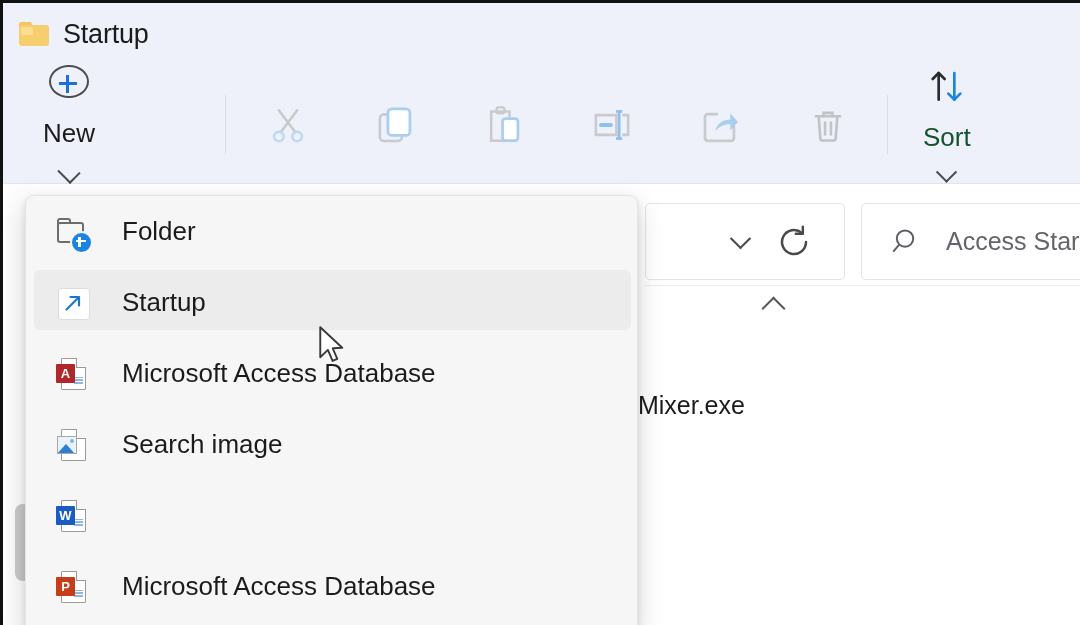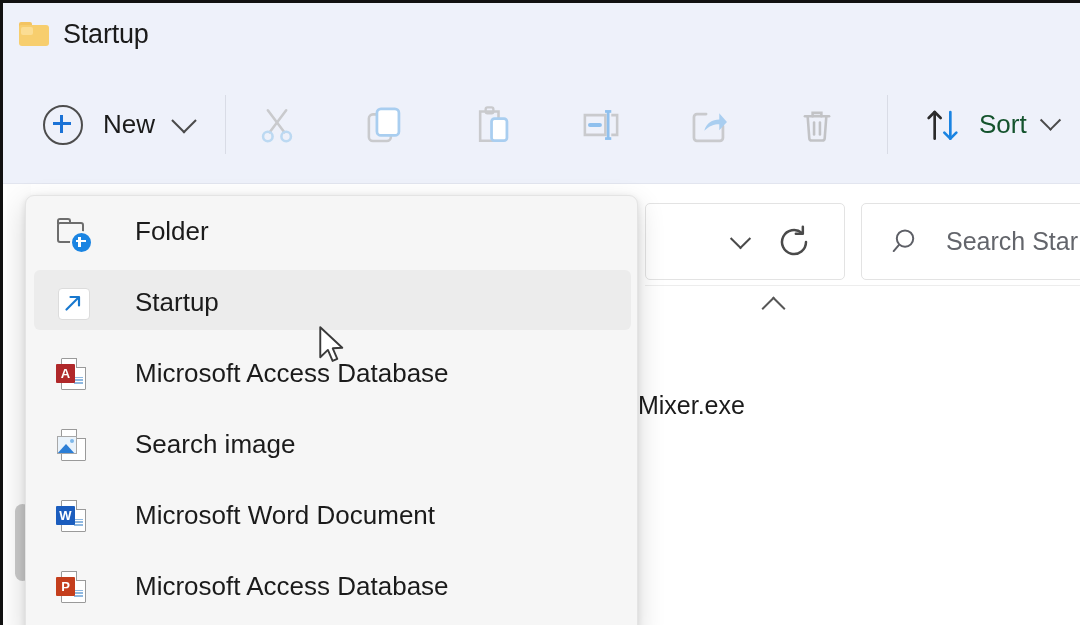--- a/index.html
+++ b/index.html
@@ -16,21 +16,21 @@
   .chrome{position:absolute;left:0;top:0;width:1080px;height:181px;background:#eef1fa;
           border-bottom:1px solid #e2e5ef;box-sizing:border-box;}
   .titlebar{position:absolute;left:0;top:0;height:62px;width:100%;display:flex;align-items:center;}
   .tab-folder-icon{margin-left:16px;width:30px;height:24px;position:relative;}
   .tab-folder-icon .tab{position:absolute;left:0;top:0;width:13px;height:5px;background:#f3c462;border-radius:2px 2px 0 0;}
   .tab-folder-icon .body{position:absolute;left:0;top:3px;width:30px;height:21px;background:#f7ce6e;border-radius:2px 3px 3px 3px;}
   .tab-folder-icon .sheen{position:absolute;left:2px;top:5px;width:12px;height:8px;background:#fbdd93;border-radius:2px;}
   .tab-title{margin-left:14px;font-size:27px;color:#1b1b1b;letter-spacing:-0.2px;}
 
   .toolbar{position:absolute;left:0;top:62px;height:119px;width:100%;}
-  .tb-item{position:absolute;top:0;height:119px;display:flex;align-items:center;justify-content:flex-start;}
+  .tb-item{position:absolute;top:0;height:119px;display:flex;align-items:center;justify-content:center;flex-direction:column;}
   .tb-sep{position:absolute;top:30px;width:1px;height:59px;background:#d9dce6;}
   .new-btn{display:flex;align-items:center;gap:20px;padding:0 6px;}
   .plus-circle{width:36px;height:36px;border-radius:50%;border:2px solid #4d4d4d;position:relative;}
   .plus-circle::before,.plus-circle::after{content:"";position:absolute;background:#1a72d6;}
   .plus-circle::before{left:8px;top:15px;width:18px;height:3px;}
   .plus-circle::after{left:15px;top:8px;width:3px;height:18px;}
   .new-label{font-size:26px;color:#1b1b1b;}
   .chev{display:inline-block;width:16px;height:16px;border-right:2.4px solid #4a4a4a;border-bottom:2.4px solid #4a4a4a;transform:rotate(45deg) translate(-3px,-3px);}
   .chev.sm{width:13px;height:13px;border-width:2.2px;}
   .sort-btn{display:flex;align-items:center;gap:16px;padding:0 4px;}
@@ -51,21 +51,21 @@
   .filename{position:absolute;left:621px;top:388px;font-size:25px;color:#1b1b1b;white-space:nowrap;}
 
   
   .scrollthumb{position:absolute;left:8px;top:320px;width:15px;height:77px;background:#c9c9c9;border-radius:8px;}
   .scrolltrack{position:absolute;left:4px;top:181px;width:24px;height:444px;background:#fdfdfd;}
 
   
   .menu{position:absolute;left:22px;top:192px;width:613px;height:440px;background:#f6f6f6;
         border:1px solid #e4e4e4;border-radius:9px;box-shadow:0 10px 28px rgba(0,0,0,.16),0 2px 7px rgba(0,0,0,.10);
         box-sizing:border-box;overflow:hidden;}
-  .mi{position:relative;height:71px;display:flex;align-items:center;padding-left:30px;gap:45px;}
+  .mi{position:relative;height:71px;display:flex;align-items:center;padding-left:30px;gap:32px;}
   .mi .hl{position:absolute;left:8px;top:3px;width:597px;height:60px;border-radius:6px;background:transparent;}
   .mi.sel .hl{background:#ececec;}
   .mi-icon{position:relative;width:34px;height:34px;flex:0 0 34px;z-index:2;}
   .mi-label{font-size:26px;color:#1b1b1b;z-index:2;white-space:nowrap;}
 
   
   .ic-folder .f{position:absolute;left:1px;top:7px;width:27px;height:21px;border:2.4px solid #6d6d6d;border-radius:3px;box-sizing:border-box;}
   .ic-folder .ftab{position:absolute;left:1px;top:3px;width:14px;height:6px;border:2.4px solid #6d6d6d;border-bottom:none;border-radius:3px 3px 0 0;box-sizing:border-box;background:#f6f6f6;}
   .ic-folder .badge{position:absolute;left:14px;top:16px;width:19px;height:19px;border-radius:50%;background:#1a84e2;border:2px solid #f6f6f6;}
   .ic-folder .badge::before,.ic-folder .badge::after{content:"";position:absolute;background:#fff;}
@@ -206,21 +206,21 @@
       <path d="M19.2 12a7.2 7.2 0 1 1-2.5-5.45" fill="none" stroke="#4a4a4a" stroke-width="1.5" stroke-linecap="round"></path>
       <path d="M17.3 2.9v4.2h-4.2" fill="none" stroke="#4a4a4a" stroke-width="1.5" stroke-linecap="round" stroke-linejoin="round"></path>
     </svg>
   </div>
 
   <div class="searchbox">
     <svg width="34" height="34" viewBox="0 0 24 24">
       <circle cx="10.6" cy="9.6" r="5.8" fill="none" stroke="#5d5f66" stroke-width="1.4"></circle>
       <line x1="6.2" y1="14.2" x2="2.6" y2="18.4" stroke="#5d5f66" stroke-width="1.4" stroke-linecap="round"></line>
     </svg>
-    <span class="search-text">Search Star</span>
+    <span class="search-text">Access Star</span>
   </div>
 
   <div class="colhead">
     <span class="chev-up"></span>
   </div>
 
   <div class="filename">eMixer.exe</div>
 
   <div class="menu">
 
@@ -285,21 +285,20 @@
         <div class="doc">
             <div class="fold"></div>
             <div class="lines">
               <i></i>
               <i></i>
               <i></i>
             </div>
           </div>
         <div class="tile word">W</div>
       </div>
-      <div class="mi-label">Microsoft Word Document</div>
     </div>
 
     <div class="mi">
       <div class="hl"></div>
       <div class="mi-icon">
         <div class="doc">
             <div class="fold"></div>
             <div class="lines">
               <i></i>
               <i></i>

